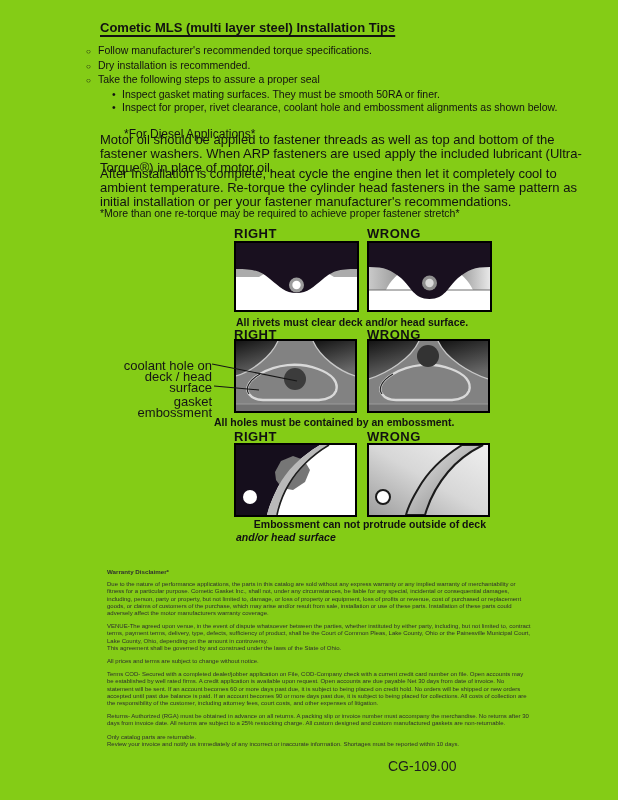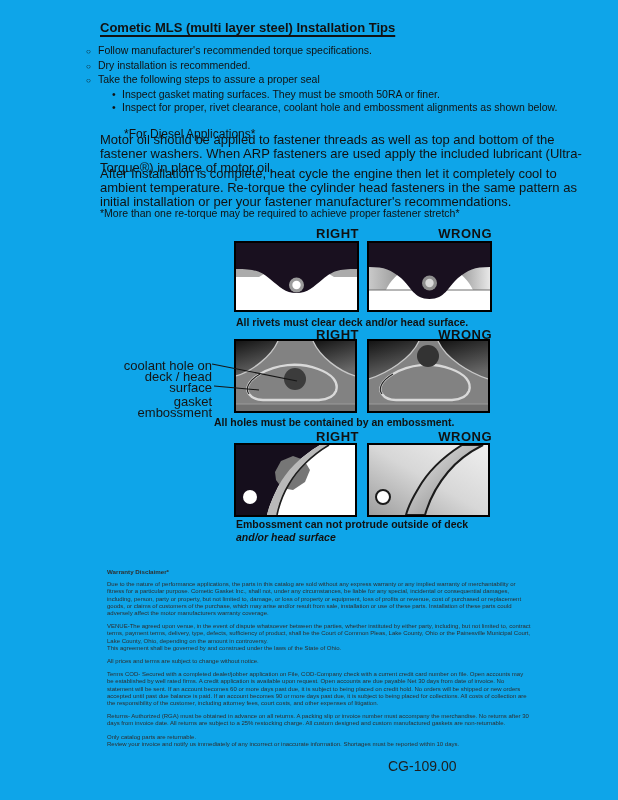--- a/index.html
+++ b/index.html
@@ -1,36 +1,36 @@
 <!DOCTYPE html>
 <html><head>
 <meta charset="utf-8">
 <style>
   html,body{margin:0;padding:0;background:#ffffff;}
   .page{
-    position:relative;width:618px;height:800px;background:#0ea5e9;overflow:hidden;
+    position:relative;width:618px;height:800px;background:#84cc16;overflow:hidden;
     font-family:"Liberation Sans", sans-serif;color:#111111;
   }
   .title{
     position:absolute;left:100px;top:20px;margin:0;
     font-size:13px;font-weight:bold;
     text-decoration:underline;text-decoration-thickness:1.5px;text-underline-offset:3px;
   }
   .bullets{position:absolute;left:86px;top:44px;width:520px;font-size:10.5px;}
   .b{display:flex;line-height:13.6px;}
   .b .m{width:12px;flex:0 0 12px;text-align:left;}
   .b.l1 .m{font-size:8px;padding-top:1px;}
   .b.l2{padding-left:26px;}
   .b.l2 .m{width:10px;flex:0 0 10px;}
   .diesel-heading{position:absolute;left:112px;top:115px;margin:12px;font-size:12px;font-weight:normal;}
   .para{position:absolute;left:100px;margin:0;width:492px;font-size:13px;line-height:14px;}
   .p1{top:133px;}
   .p2{top:167px;}
   .note{position:absolute;left:100px;top:207px;margin:0;font-size:10.5px;text-align:right;}
-  .fig-header{position:absolute;width:125px;text-align:right;font-size:13px;font-weight:bold;letter-spacing:0.5px;}
+  .fig-header{position:absolute;width:125px;text-align:left;font-size:13px;font-weight:bold;letter-spacing:0.5px;}
   .figbox{position:absolute;width:121px;height:67px;border:2px solid #000;background:#fff;}
   .figbox svg{display:block;}
   .fig2box{height:70px;width:119px;}
   .caption{position:absolute;margin:0;font-size:10.5px;font-weight:bold;line-height:12.5px;}
   .annot{position:absolute;text-align:right;font-size:13px;line-height:11px;color:#151515;margin-top:19px;}
   .leader{position:absolute;left:205px;top:352px;}
   .legal{position:absolute;left:107px;top:568px;width:424px;color:#2e2e2e;}
   .legal p{margin:0 0 6px 0;font-size:6px;line-height:7.2px;}
   .legal p.tight{margin-bottom:0;}
   .legal .lh{font-weight:bold;font-size:6.2px;}
@@ -194,21 +194,21 @@
             <stop offset="1" stop-color="#7c7c7c"></stop>
         </linearGradient>
       </defs>
       <rect width="119" height="70" fill="url(#f3bg)"></rect>
       <path d="M93,0 C74,12 58,28 49,44 C43,54 39,62 37,70 L56,70 C60,56 68,40 79,27 C88,16 102,6 114,0 Z" fill="url(#f3band)" stroke="#1b1b1b" stroke-width="2"></path>
       <circle cx="14" cy="52" r="7" fill="#ffffff" stroke="#1b1b1b" stroke-width="2"></circle>
     </svg>
   </div>
 
   <p class="caption" style="left:236px;top:518px;width:250px;">
-    <span style="display:block;">Embossment can not protrude outside of deck</span>
+    <span style="display:block;text-align:right;">Embossment can not protrude outside of deck</span>
     <span style="display:block;font-style:italic;">and/or head surface</span>
   </p>
 
   <div class="legal">
     <p class="lh">Warranty Disclaimer*</p>
     <p>Due to the nature of performance applications, the parts in this catalog are sold without any express warranty or any implied warranty of merchantability or fitness for a particular purpose.  Cometic Gasket Inc., shall not, under any circumstances, be liable for any special, incidental or consequential damages, including, person, party or property, but not limited to, damage, or loss of property or equipment, loss of profits or revenue, cost of purchased or replacement goods, or claims of customers of the purchase, which may arise and/or result from sale, installation or use of these parts.  Installation of these parts could adversely affect the motor manufacturers warranty coverage.</p>
     <p class="tight">VENUE-The agreed upon venue, in the event of dispute whatsoever between the parties, whether instituted by either party, including, but not limited to, contract terms, payment terms, delivery, type, defects, sufficiency of product, shall be the Court of Common Pleas, Lake County, Ohio or the Painesville Municipal Court, Lake County, Ohio, depending on the amount in controversy.</p>
     <p>This agreement shall be governed by and construed under the laws of the State of Ohio.</p>
     <p>All prices and terms are subject to change without notice.</p>
     <p>Terms COD- Secured with a completed dealer/jobber application on File, COD-Company check with a current credit card number on file.  Open accounts may be established by well rated firms.  A credit application is available upon request.  Open accounts are due payable Net 30 days from date of invoice.  No statement will be sent.  If an account becomes 60 or more days past due, it is subject to being placed on credit hold.  No orders will be shipped or new orders accepted until past due balance is paid.  If an account becomes 90 or more days past due, it is subject to being placed for collections.  All costs of collection are the responsibility of the customer, including attorney fees, court costs, and other expenses of litigation.</p>

